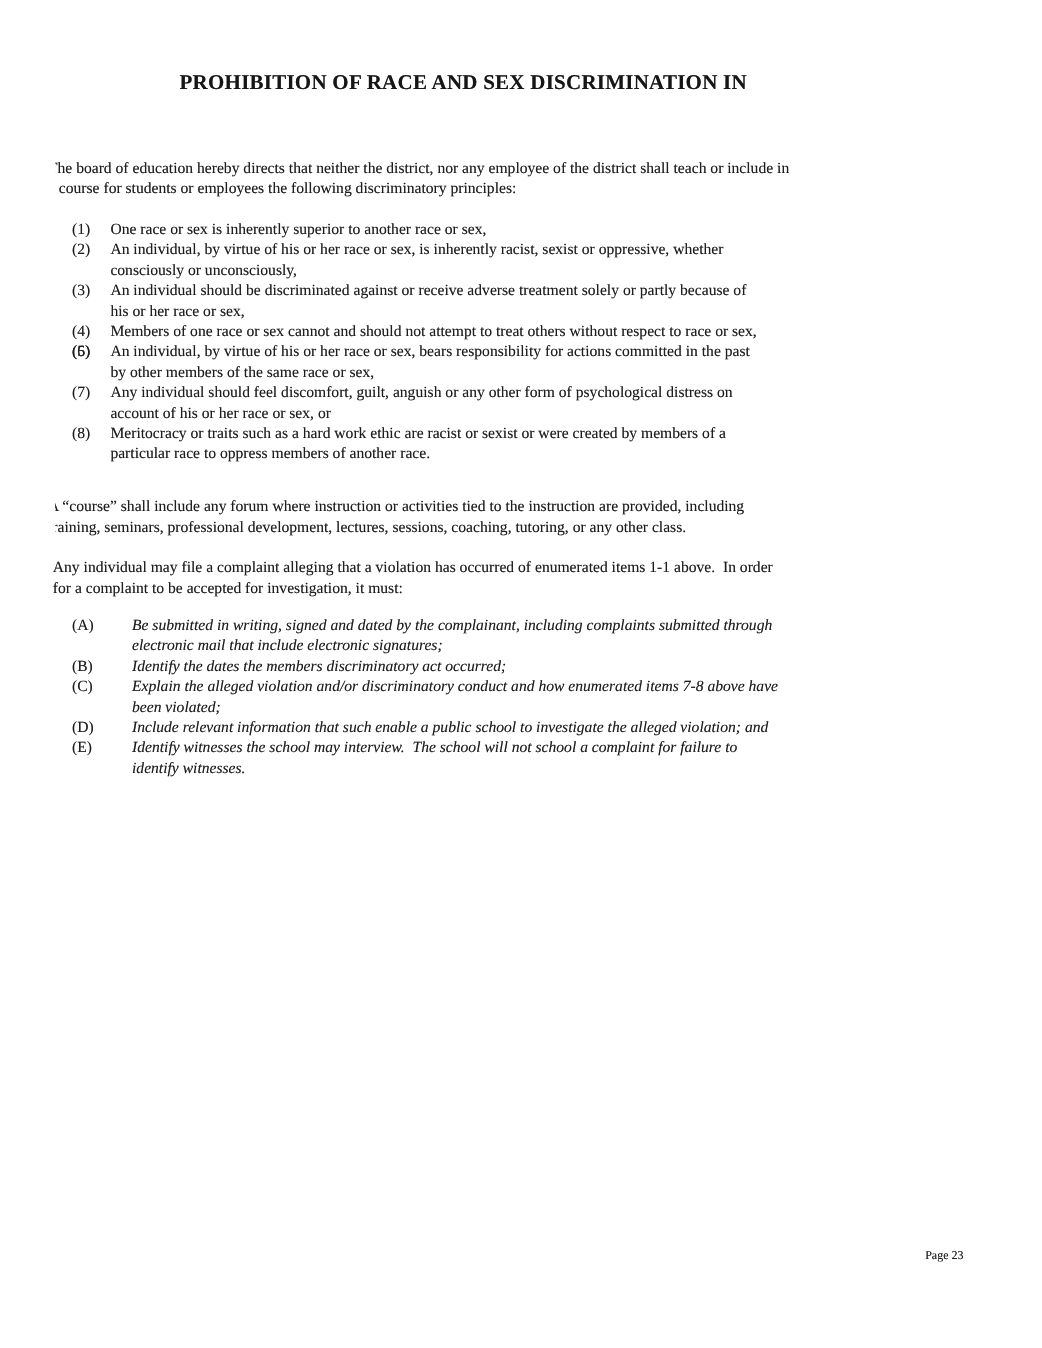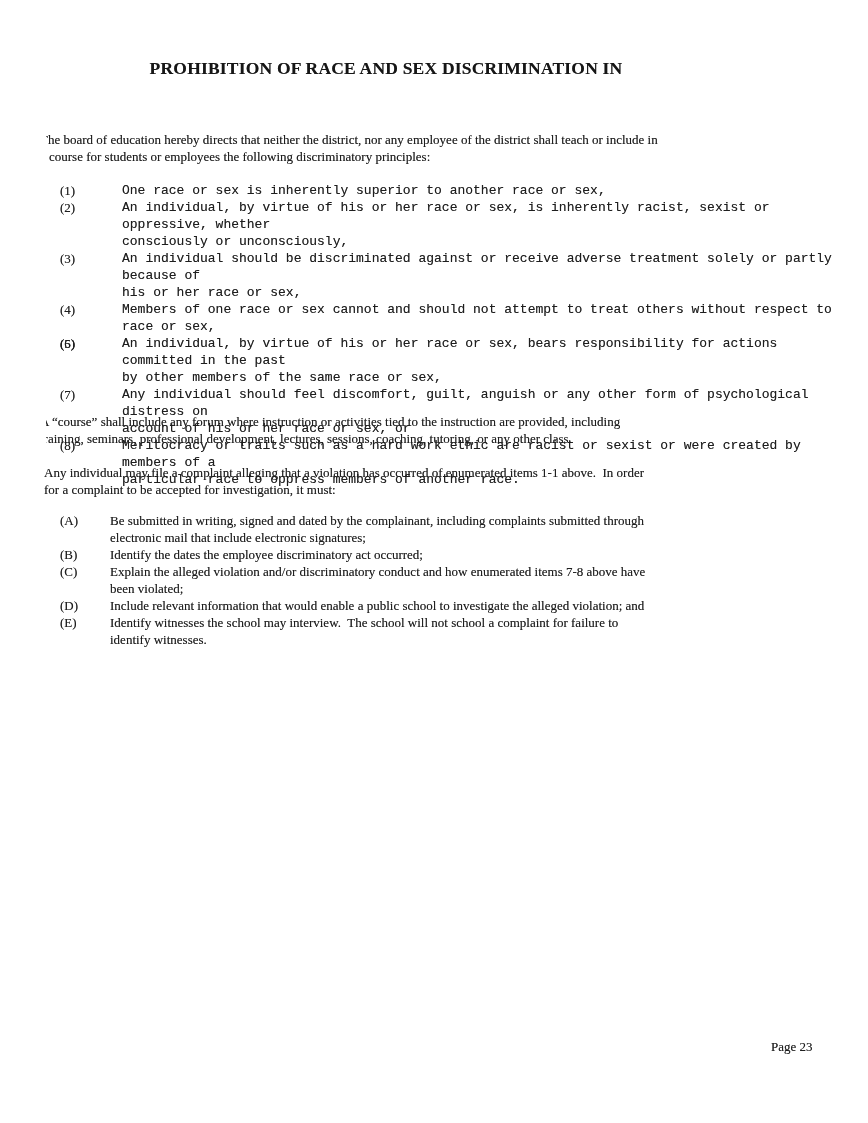--- a/index.html
+++ b/index.html
@@ -43,28 +43,28 @@
     width: 805px;
     margin: 0;
     padding: 0;
     list-style: none;
     font-size: 13px;
     line-height: 17px;
   }
   .item { position: relative; }
   .item .marker { position: absolute; left: 20px; top: 0; }
   .item .txt { display: block; white-space: pre-wrap; }
-  .list-principles .item .txt { margin-left: 82px; font-family: Liberation Mono, monospace; }
-  .list-requirements .item .txt { margin-left: 70px; }
+  .list-principles .item .txt { margin-left: 52px; }
+  .list-requirements .item .txt { margin-left: 70px; font-style: italic; }
 
   .page-number {
     position: absolute;
     left: 771px;
     top: 1038px;
-    font-size: 13px;
+    font-size: 10px;
     line-height: 17px;
   }
 </style>
 </head>
 <body>
 
 <div class="page">
 
   <header class="title">
     <div>PROHIBITION OF RACE AND SEX DISCRIMINATION IN</div>
@@ -125,30 +125,30 @@
   </div>
 
   <ol class="list list-requirements" style="top:512px;">
     <li class="item">
       <span class="marker">(A)</span>
       <span class="txt">Be submitted in writing, signed and dated by the complainant, including complaints submitted through
 electronic mail that include electronic signatures;</span>
     </li>
     <li class="item">
       <span class="marker">(B)</span>
-      <span class="txt">Identify the dates the employee discriminatory act occurred;</span>
+      <span class="txt">Identify the dates the members discriminatory act occurred;</span>
     </li>
     <li class="item">
       <span class="marker">(C)</span>
       <span class="txt">Explain the alleged violation and/or discriminatory conduct and how enumerated items 7-8 above have
 been violated;</span>
     </li>
     <li class="item">
       <span class="marker">(D)</span>
-      <span class="txt">Include relevant information that would enable a public school to investigate the alleged violation; and</span>
+      <span class="txt">Include relevant information that such enable a public school to investigate the alleged violation; and</span>
     </li>
     <li class="item">
       <span class="marker">(E)</span>
       <span class="txt">Identify witnesses the school may interview.  The school will not school a complaint for failure to
 identify witnesses.</span>
     </li>
   </ol>
 
   <div class="page-number">Page 23</div>
 

